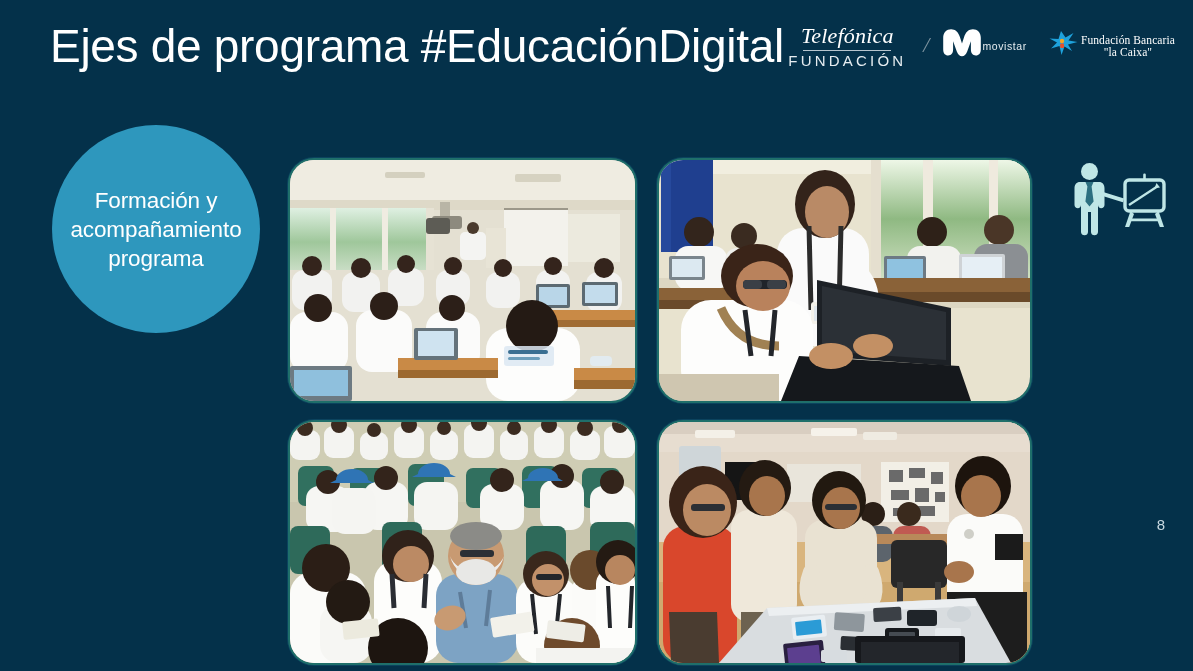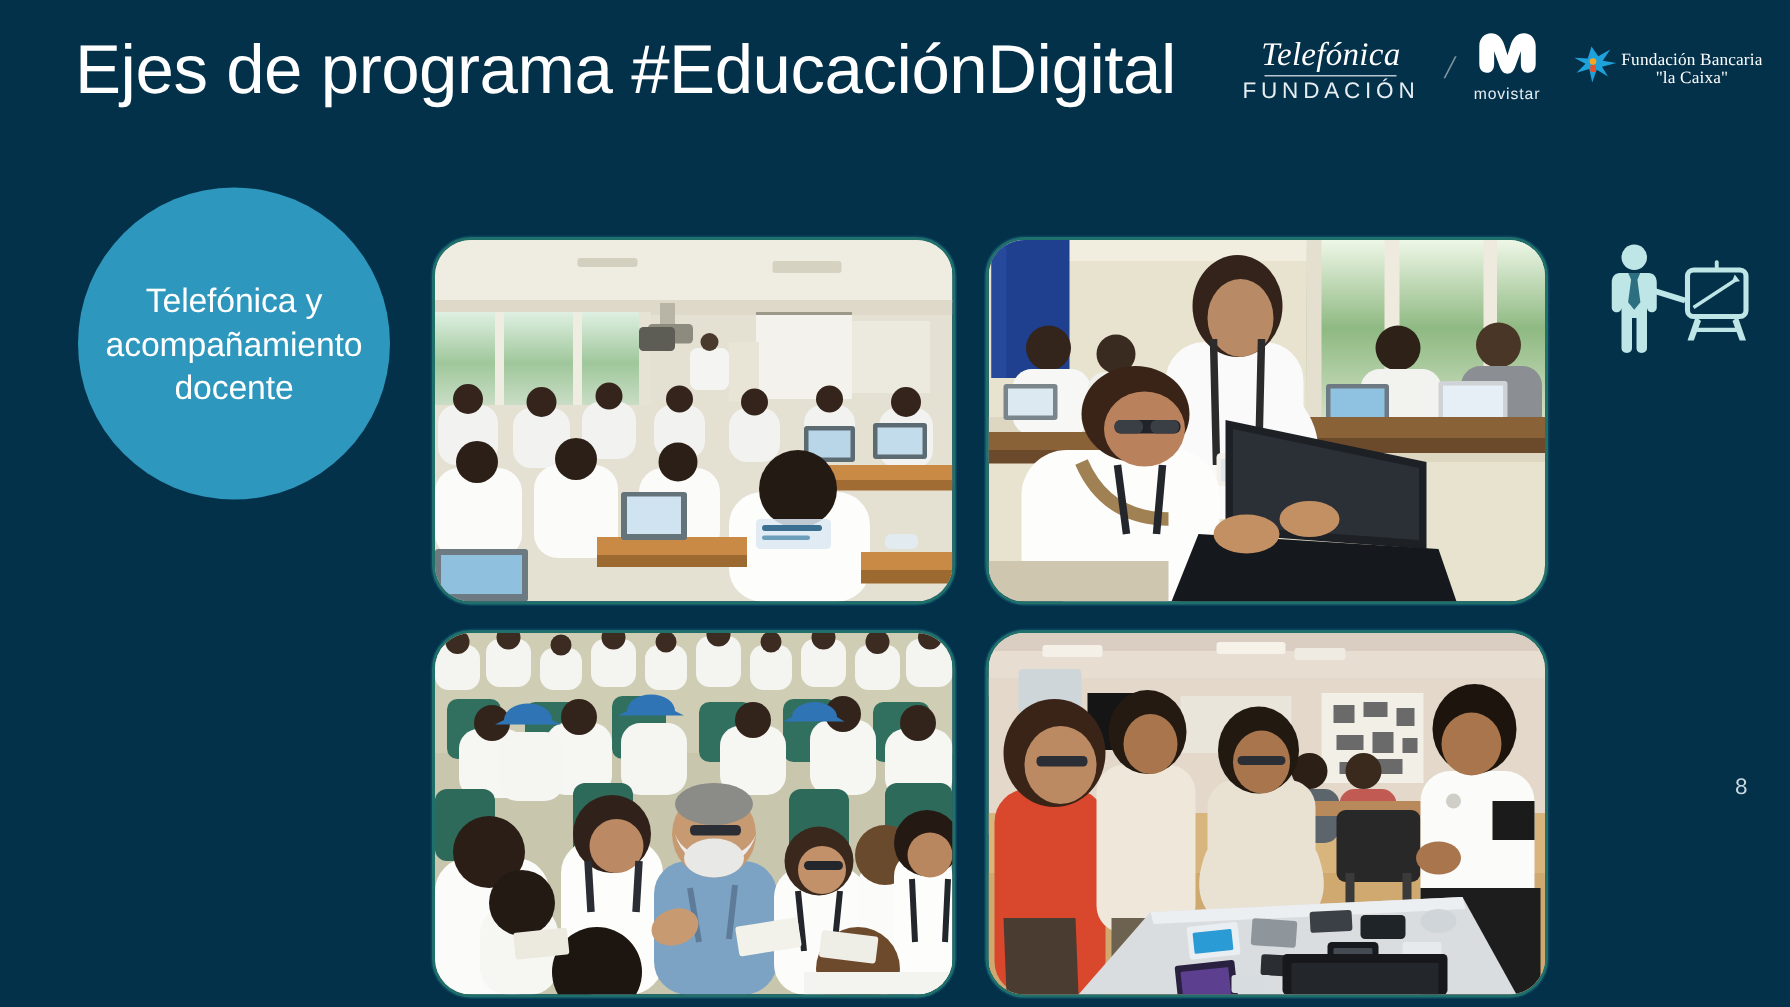--- a/index.html
+++ b/index.html
@@ -21,21 +21,21 @@
   
   #logobar{position:absolute;right:10px;top:14px;height:62px;display:flex;align-items:center;gap:0px;}
   .logo-tef{display:flex;flex-direction:column;align-items:center;justify-content:center;padding:0 6px;}
   .logo-tef .tef-word{
     font-family:"Liberation Serif",serif;font-style:italic;
     font-size:22px;color:#ffffff;line-height:24px;letter-spacing:0.2px;
   }
   .logo-tef .tef-rule{width:88px;height:1px;background:#b8c6cf;margin:2px 0 3px;}
   .logo-tef .tef-sub{font-size:15px;color:#e6edf1;letter-spacing:3.2px;line-height:13px;}
   .logo-sep{font-size:22px;color:#7d939f;padding:0 9px 0 11px;font-family:"Liberation Serif",serif;font-style:italic;}
-  .logo-mov{display:flex;flex-direction:column;align-items:center;justify-content:center;padding:0 4px;}
+  .logo-mov{display:flex;align-items:center;justify-content:center;padding:0 4px;}
   .logo-mov .mov-sub{font-size:10.5px;color:#e6edf1;letter-spacing:0.6px;margin-top:1px;}
   .logo-caixa{display:flex;align-items:center;justify-content:center;padding:0 8px 0 16px;}
   .logo-caixa .caixa-txt{
     font-family:"Liberation Serif",serif;font-size:11.5px;color:#ffffff;
     line-height:12.5px;text-align:center;margin-top:2px;letter-spacing:0.1px;
   }
   .logo-caixa .caixa-txt .l2{display:block;}
 
   
   #circle{
@@ -105,21 +105,21 @@
       </span>
       <div class="caixa-txt">
         <span>Fundación Bancaria</span>
         <span class="l2">"la Caixa"</span>
       </div>
     </div>
 
   </div>
 
   <div id="circle">
-    <div id="circle-label">Telefónica y acompañamiento docente</div>
+    <div id="circle-label">Formación y acompañamiento programa</div>
   </div>
 
   <div id="teacher-icon">
     <svg viewBox="0 0 100 80" aria-hidden="true">
       <g fill="#bfe6e6">
         <circle cx="21.5" cy="11.5" r="8.5"></circle>
         <path d="M12.0 22 L31.0 22 C34.5 22 36.5 24.5 36.5 28.5 L36.5 45 C36.5 47 35.0 48.2 33.2 48.2 C31.4 48.2 30.0 47 30.0 45 L30.0 33 L30.0 72 C30.0 74 28.4 75.3 26.4 75.3 C24.5 75.3 23.0 74 23.0 72 L23.0 52 L20.0 52 L20.0 72 C20.0 74 18.5 75.3 16.6 75.3 C14.6 75.3 13.0 74 13.0 72 L13.0 33 L13.0 45 C13.0 47 11.6 48.2 9.8 48.2 C8.0 48.2 6.5 47 6.5 45 L6.5 28.5 C6.5 24.5 8.5 22 12.0 22 Z"></path>
         <path d="M17.5 22 L25.5 22 L23.6 26.5 L25.6 41.5 L21.5 46.5 L17.4 41.5 L19.4 26.5 Z" fill="#2c6f80"></path>
         <path d="M33.5 31.5 L56.0 38.5 L54.8 42.2 L32.3 35.2 Z"></path>
         <rect x="57" y="20" width="39" height="31" rx="4" fill="none" stroke="#bfe6e6" stroke-width="3.4"></rect>

